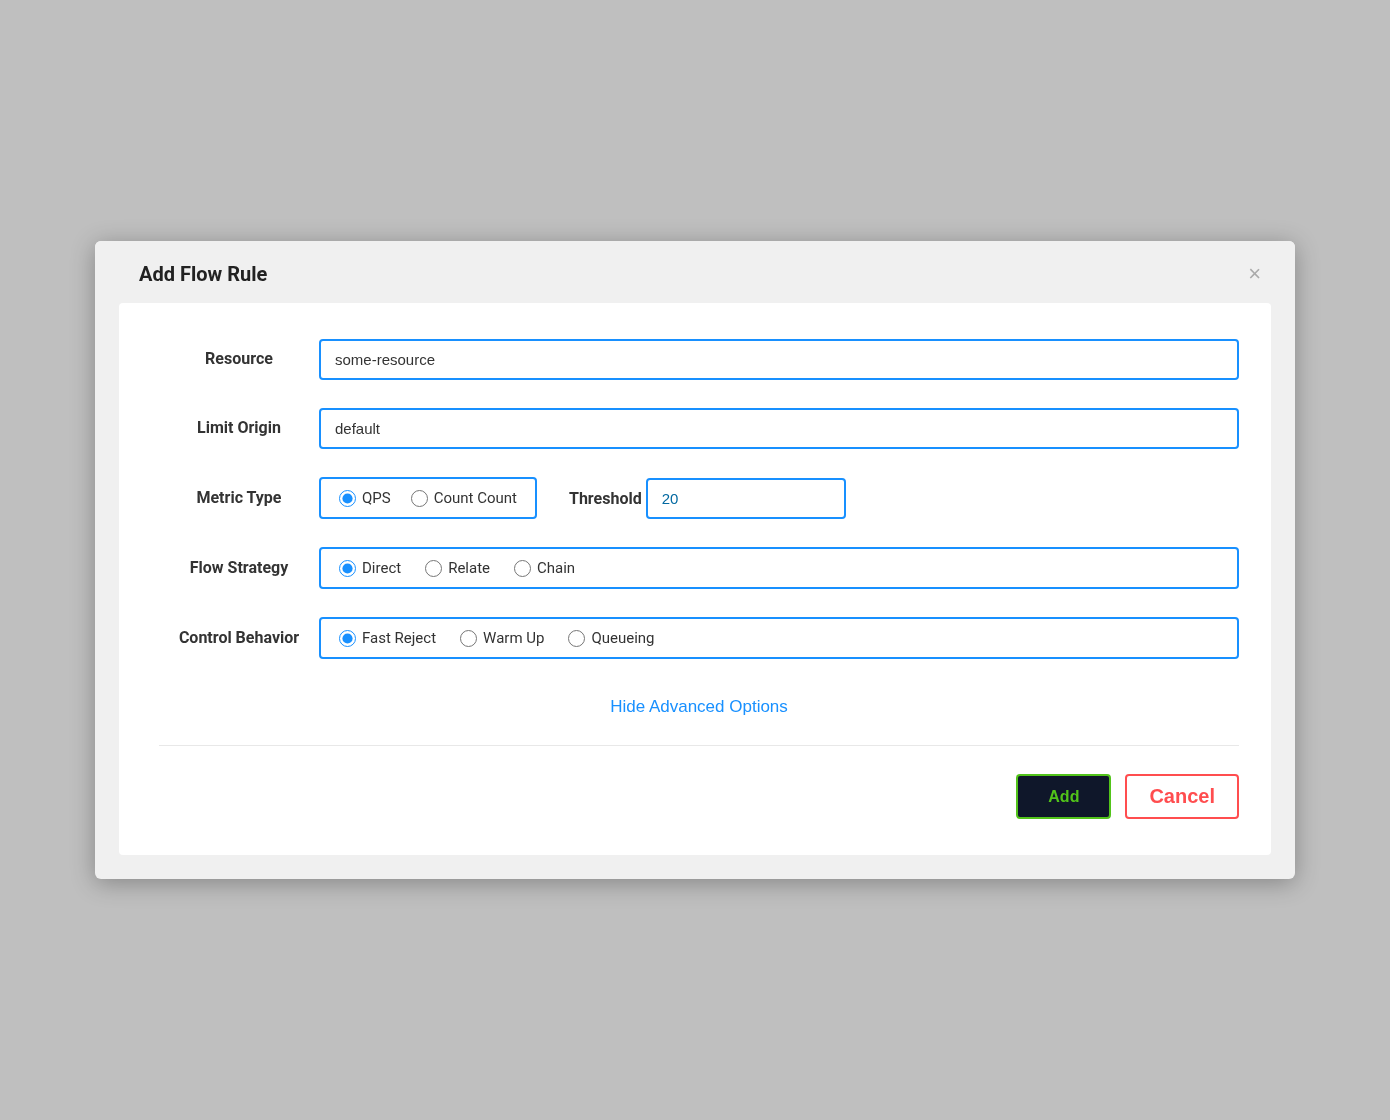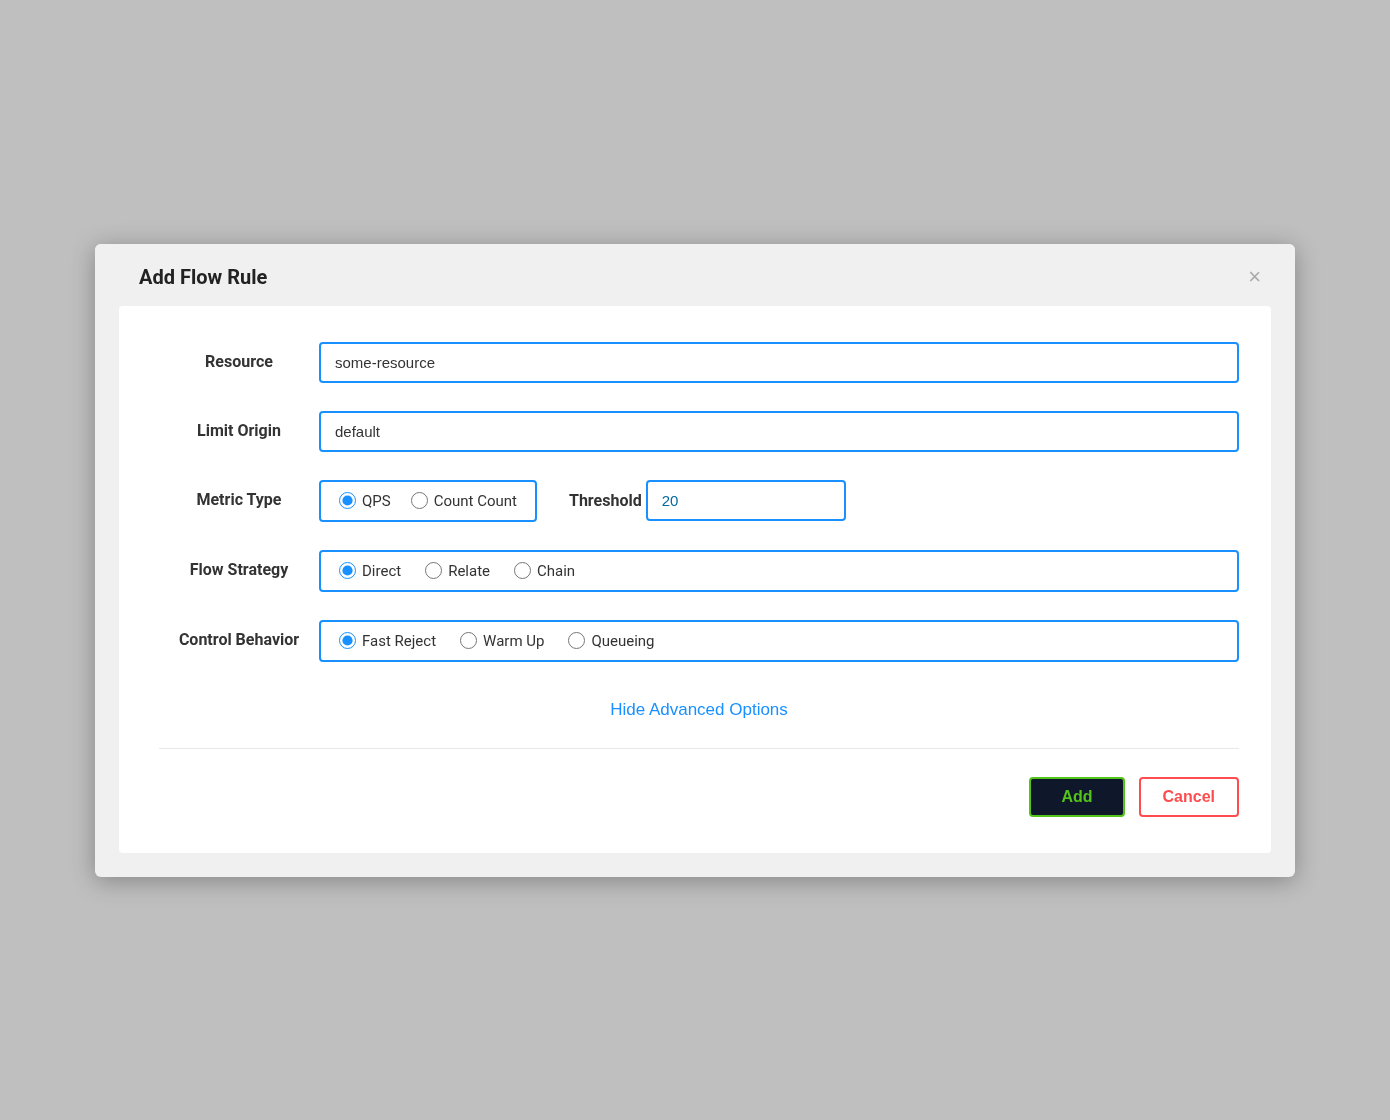--- a/index.html
+++ b/index.html
@@ -210,21 +210,21 @@
       font-weight: 600;
       cursor: pointer;
     }
 
     .btn-cancel {
       padding: 9px 22px;
       border: 2px solid #ff4d4f;
       background: #fff;
       color: #ff4d4f;
       border-radius: 4px;
-      font-size: 16px;
+      font-size: 20px;
       font-weight: 600;
       cursor: pointer;
     }
   </style>
 </head>
 <body>
 
 <div class="overlay"></div>
 
 <div class="modal-wrapper">

